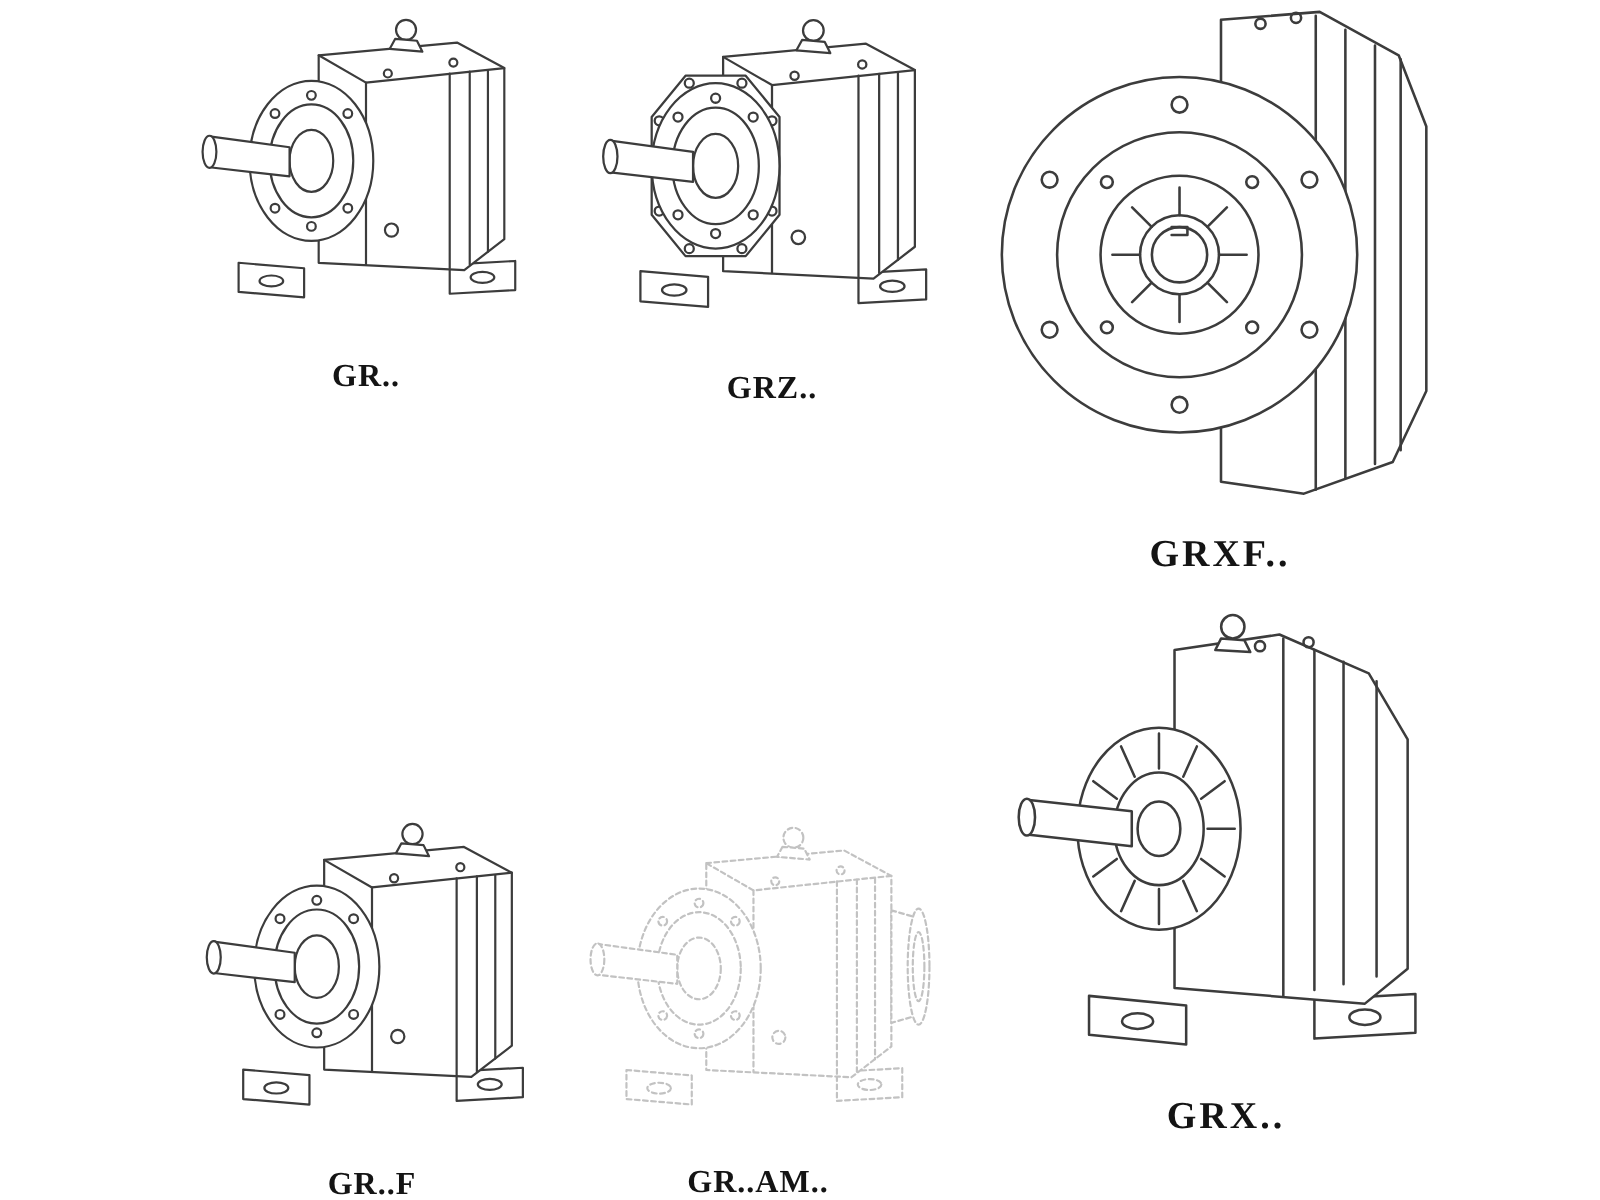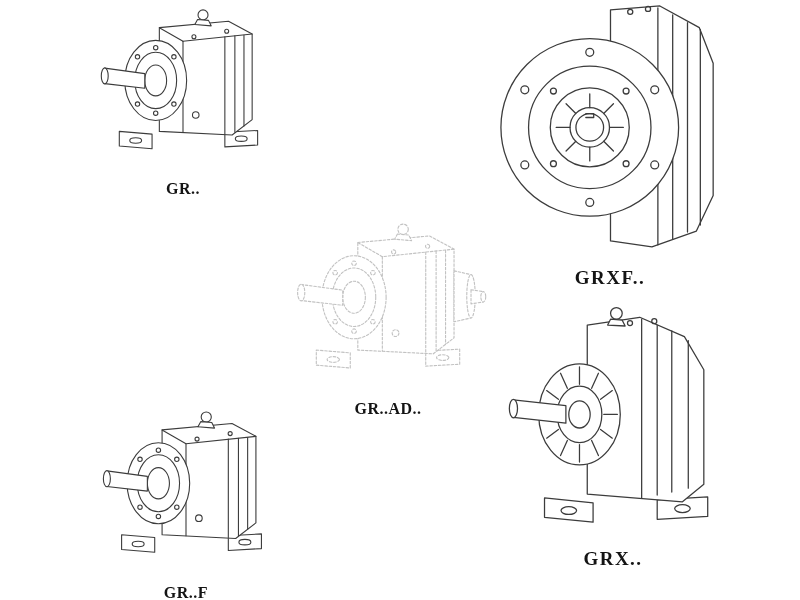--- a/index.html
+++ b/index.html
@@ -177,43 +177,49 @@
 
 <div id="canvas">
 
   <figure class="fig" style="left:92px;top:4px;width:182px">
     <svg viewBox="0 0 200 190">
         <use href="#sym-gr"></use>
       </svg>
     <figcaption class="caption">GR..</figcaption>
   </figure>
 
+  <figure class="fig" style="left:292px;top:4px;width:188px">
+    <svg viewBox="0 0 200 190">
+        <use href="#sym-grz"></use>
+      </svg>
+    <figcaption class="caption">GRZ..</figcaption>
+  </figure>
 
   <figure class="fig big" style="left:494px;top:2px;width:232px">
     <svg viewBox="0 0 235 265">
         <use href="#sym-grxf"></use>
       </svg>
     <figcaption class="caption">GRXF..</figcaption>
   </figure>
 
 
-  <figure class="fig faded" style="left:288px;top:218px;width:200px">
-    <svg viewBox="0 0 212 190">
-        <use href="#sym-grad"></use>
-      </svg>
-    <figcaption class="caption">GR..AD..</figcaption>
-  </figure>
 
   <figure class="fig" style="left:94px;top:406px;width:184px">
     <svg viewBox="0 0 200 190">
         <use href="#sym-gr"></use>
       </svg>
     <figcaption class="caption">GR..F</figcaption>
   </figure>
 
+  <figure class="fig faded" style="left:286px;top:408px;width:186px">
+    <svg viewBox="0 0 205 190">
+        <use href="#sym-gram"></use>
+      </svg>
+    <figcaption class="caption">GR..AM..</figcaption>
+  </figure>
 
   <figure class="fig big" style="left:494px;top:292px;width:238px">
     <svg viewBox="0 0 245 260">
         <use href="#sym-grx"></use>
       </svg>
     <figcaption class="caption">GRX..</figcaption>
   </figure>
 
 </div>
 

